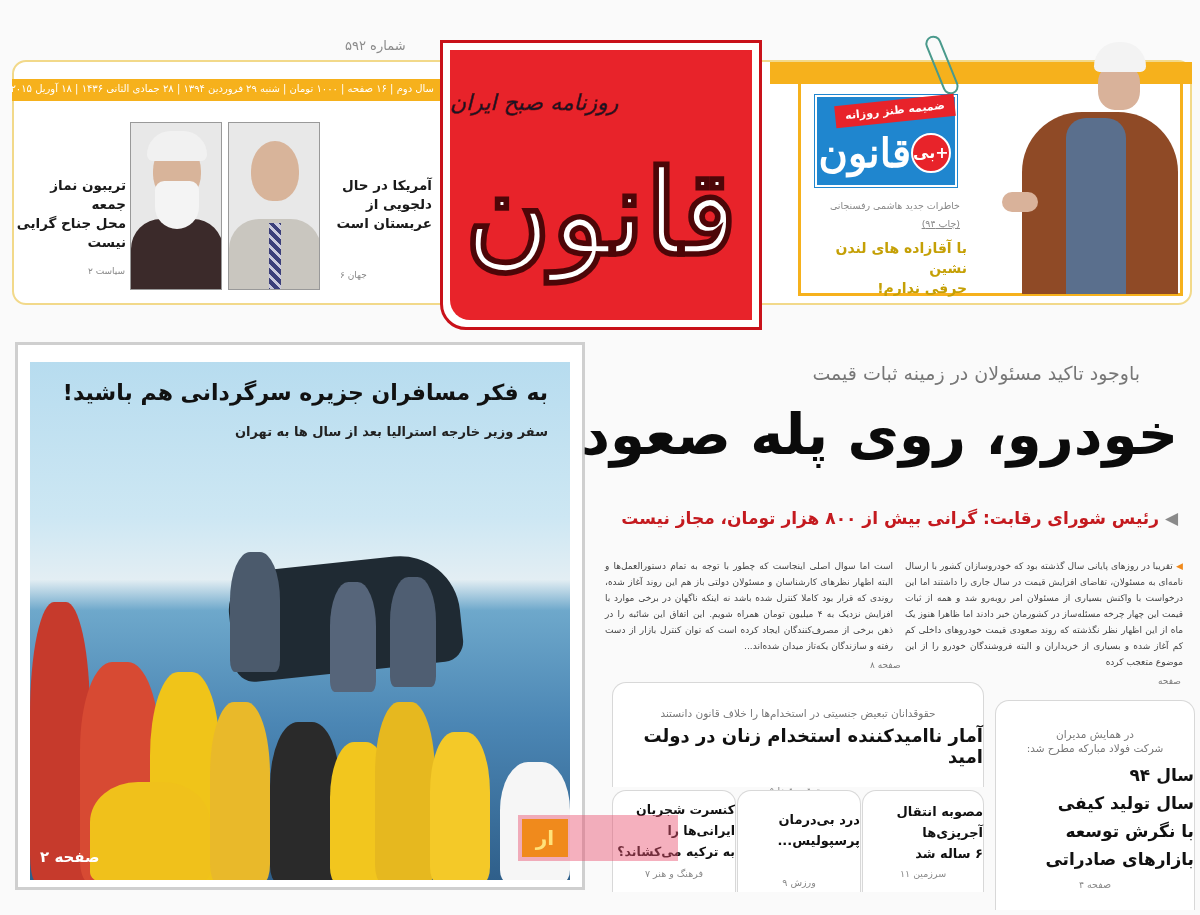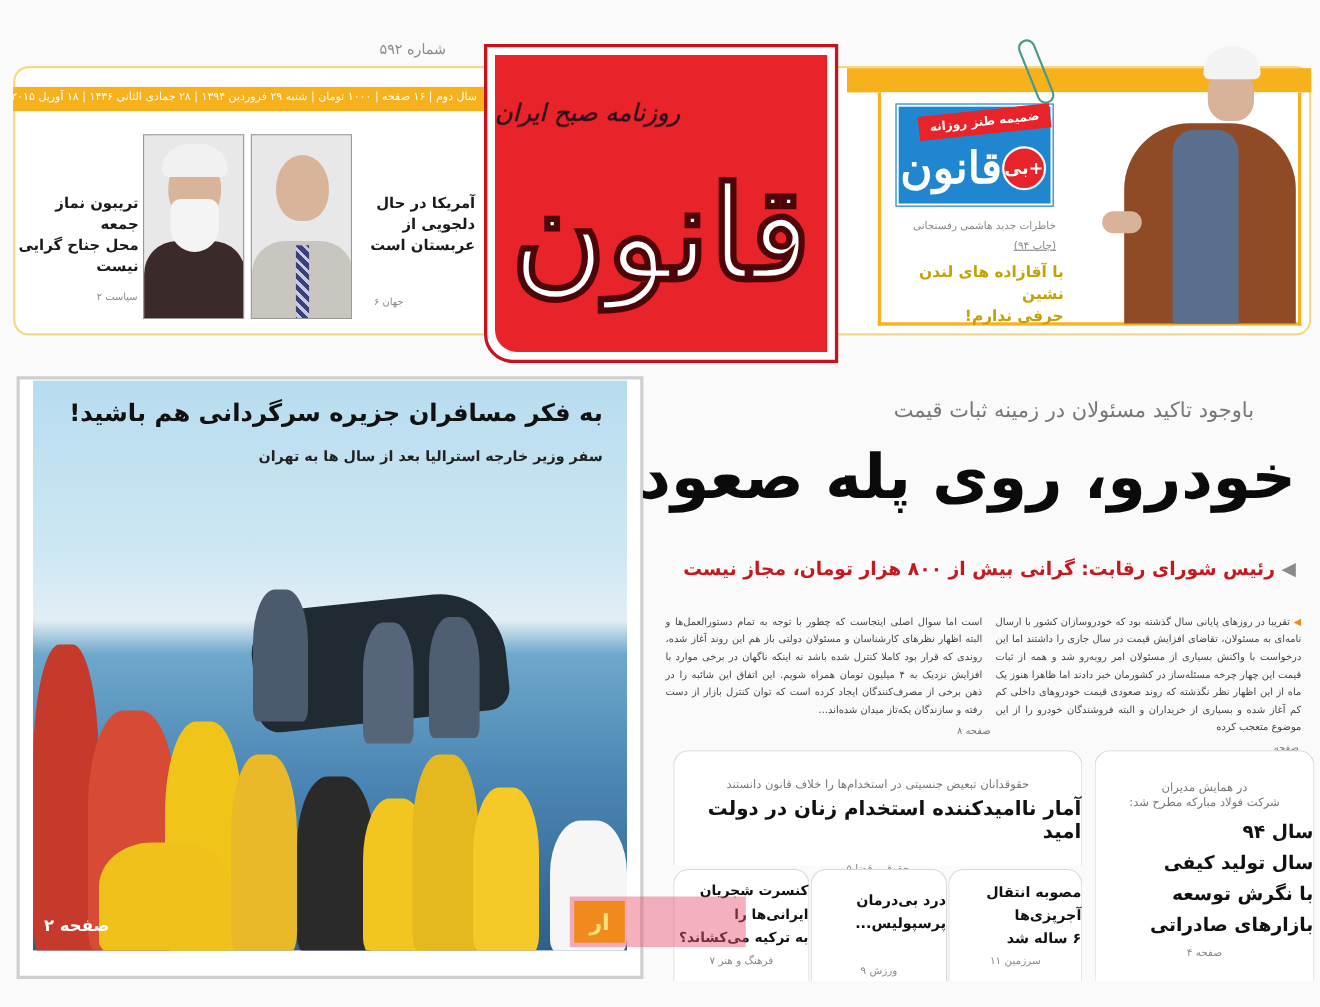--- a/index.html
+++ b/index.html
@@ -44,21 +44,21 @@
   .paperclip { left: 934px; top: 34px; width: 16px; height: 62px; border: 2.5px solid #4a9a8c; border-radius: 9px; transform: rotate(-22deg); }
   .figure-person { left: 1002px; top: 42px; width: 176px; height: 252px; }
   .fp-turban { position: absolute; left: 92px; top: 0; width: 52px; height: 30px; border-radius: 26px 26px 6px 6px; background: #f3f3f3; }
   .fp-face { position: absolute; left: 96px; top: 22px; width: 42px; height: 46px; border-radius: 40%; background: #d9b29a; }
   .fp-robe { position: absolute; left: 20px; top: 70px; width: 156px; height: 182px; border-radius: 60px 60px 0 0; background: #8f4a26; }
   .fp-inner { position: absolute; left: 64px; top: 76px; width: 60px; height: 176px; border-radius: 20px 20px 0 0; background: #5a6f8d; }
   .fp-hand { position: absolute; left: 0; top: 150px; width: 36px; height: 20px; border-radius: 10px; background: #d9b29a; }
 
   
   .feature-frame { left: 15px; top: 342px; width: 570px; height: 548px; background: #fff; border: 3px solid #cfcfcf; }
-  .feature-photo { left: 30px; top: 346px; width: 540px; height: 518px; overflow: hidden;
+  .feature-photo { left: 30px; top: 362px; width: 540px; height: 518px; overflow: hidden;
     background: linear-gradient(180deg, #b7dcef 0%, #cde7f3 30%, #e3eef3 42%, #6ea8cb 48%, #4b86b4 70%, #2f5f8a 100%); }
   .feature-headline { position: absolute; right: 22px; top: 18px; font-size: 22px; font-weight: bold; color: #111; direction: rtl; white-space: nowrap; }
   .feature-sub { position: absolute; right: 22px; top: 62px; font-size: 13px; font-weight: bold; color: #222; direction: rtl; white-space: nowrap; }
   .boat { position: absolute; left: 200px; top: 200px; width: 230px; height: 110px; background: #1f2a33; border-radius: 40px 60px 20px 20px; transform: rotate(-6deg); }
   .crowd-person { position: absolute; border-radius: 40% 40% 10% 10%; }
   .page-ref-photo { position: absolute; left: 10px; bottom: 14px; font-size: 15px; font-weight: bold; color: #fff; direction: rtl; }
   .watermark { left: 518px; top: 815px; width: 160px; height: 46px; background: rgba(232, 80, 110, 0.45); }
   .watermark-logo { position: absolute; left: 4px; top: 4px; width: 46px; height: 38px; background: #f08a1c; color: #ffe27a; font-weight: bold; font-size: 20px; text-align: center; line-height: 38px; }
 
   
@@ -175,21 +175,21 @@
 
 <div class="abs body-col" style="left:605px; top:558px; width:288px;">است اما سوال اصلی اینجاست که چطور با توجه به تمام دستورالعمل‌ها و البته اظهار نظرهای کارشناسان و مسئولان دولتی باز هم این روند آغاز شده، روندی که قرار بود کاملا کنترل شده باشد نه اینکه ناگهان در برخی موارد با افزایش نزدیک به ۴ میلیون تومان همراه شویم. این اتفاق این شائبه را در ذهن برخی از مصرف‌کنندگان ایجاد کرده است که توان کنترل بازار از دست رفته و سازندگان یکه‌تاز میدان شده‌اند...</div>
 <div class="abs col-footer" style="left:870px; top:660px;">صفحه ۸</div>
 
 <div class="abs box" style="left:612px; top:682px; width:372px; height:105px;">
   <div class="box-kicker" style="margin-top:24px;">حقوقدانان تبعیض جنسیتی در استخدام‌ها را خلاف قانون دانستند</div>
   <div class="box-title" style="font-size:18px; margin-top:6px;">آمار ناامیدکننده استخدام زنان در دولت امید</div>
   <div class="box-section" style="margin-top:18px;">حقوق و قضا ۵</div>
 </div>
 
-<div class="abs box" style="left:995px; top:682px; width:200px; height:210px;">
+<div class="abs box" style="left:995px; top:700px; width:200px; height:210px;">
   <div class="box-kicker" style="margin-top:26px; line-height:14px;">
     <div>در همایش مدیران</div>
     <div>شرکت فولاد مبارکه مطرح شد:</div>
   </div>
   <div class="box-title" style="font-size:17px; line-height:28px; margin-top:6px;">
     <div>سال ۹۴</div>
     <div>سال تولید کیفی</div>
     <div>با نگرش توسعه</div>
     <div>بازارهای صادراتی</div>
   </div>

